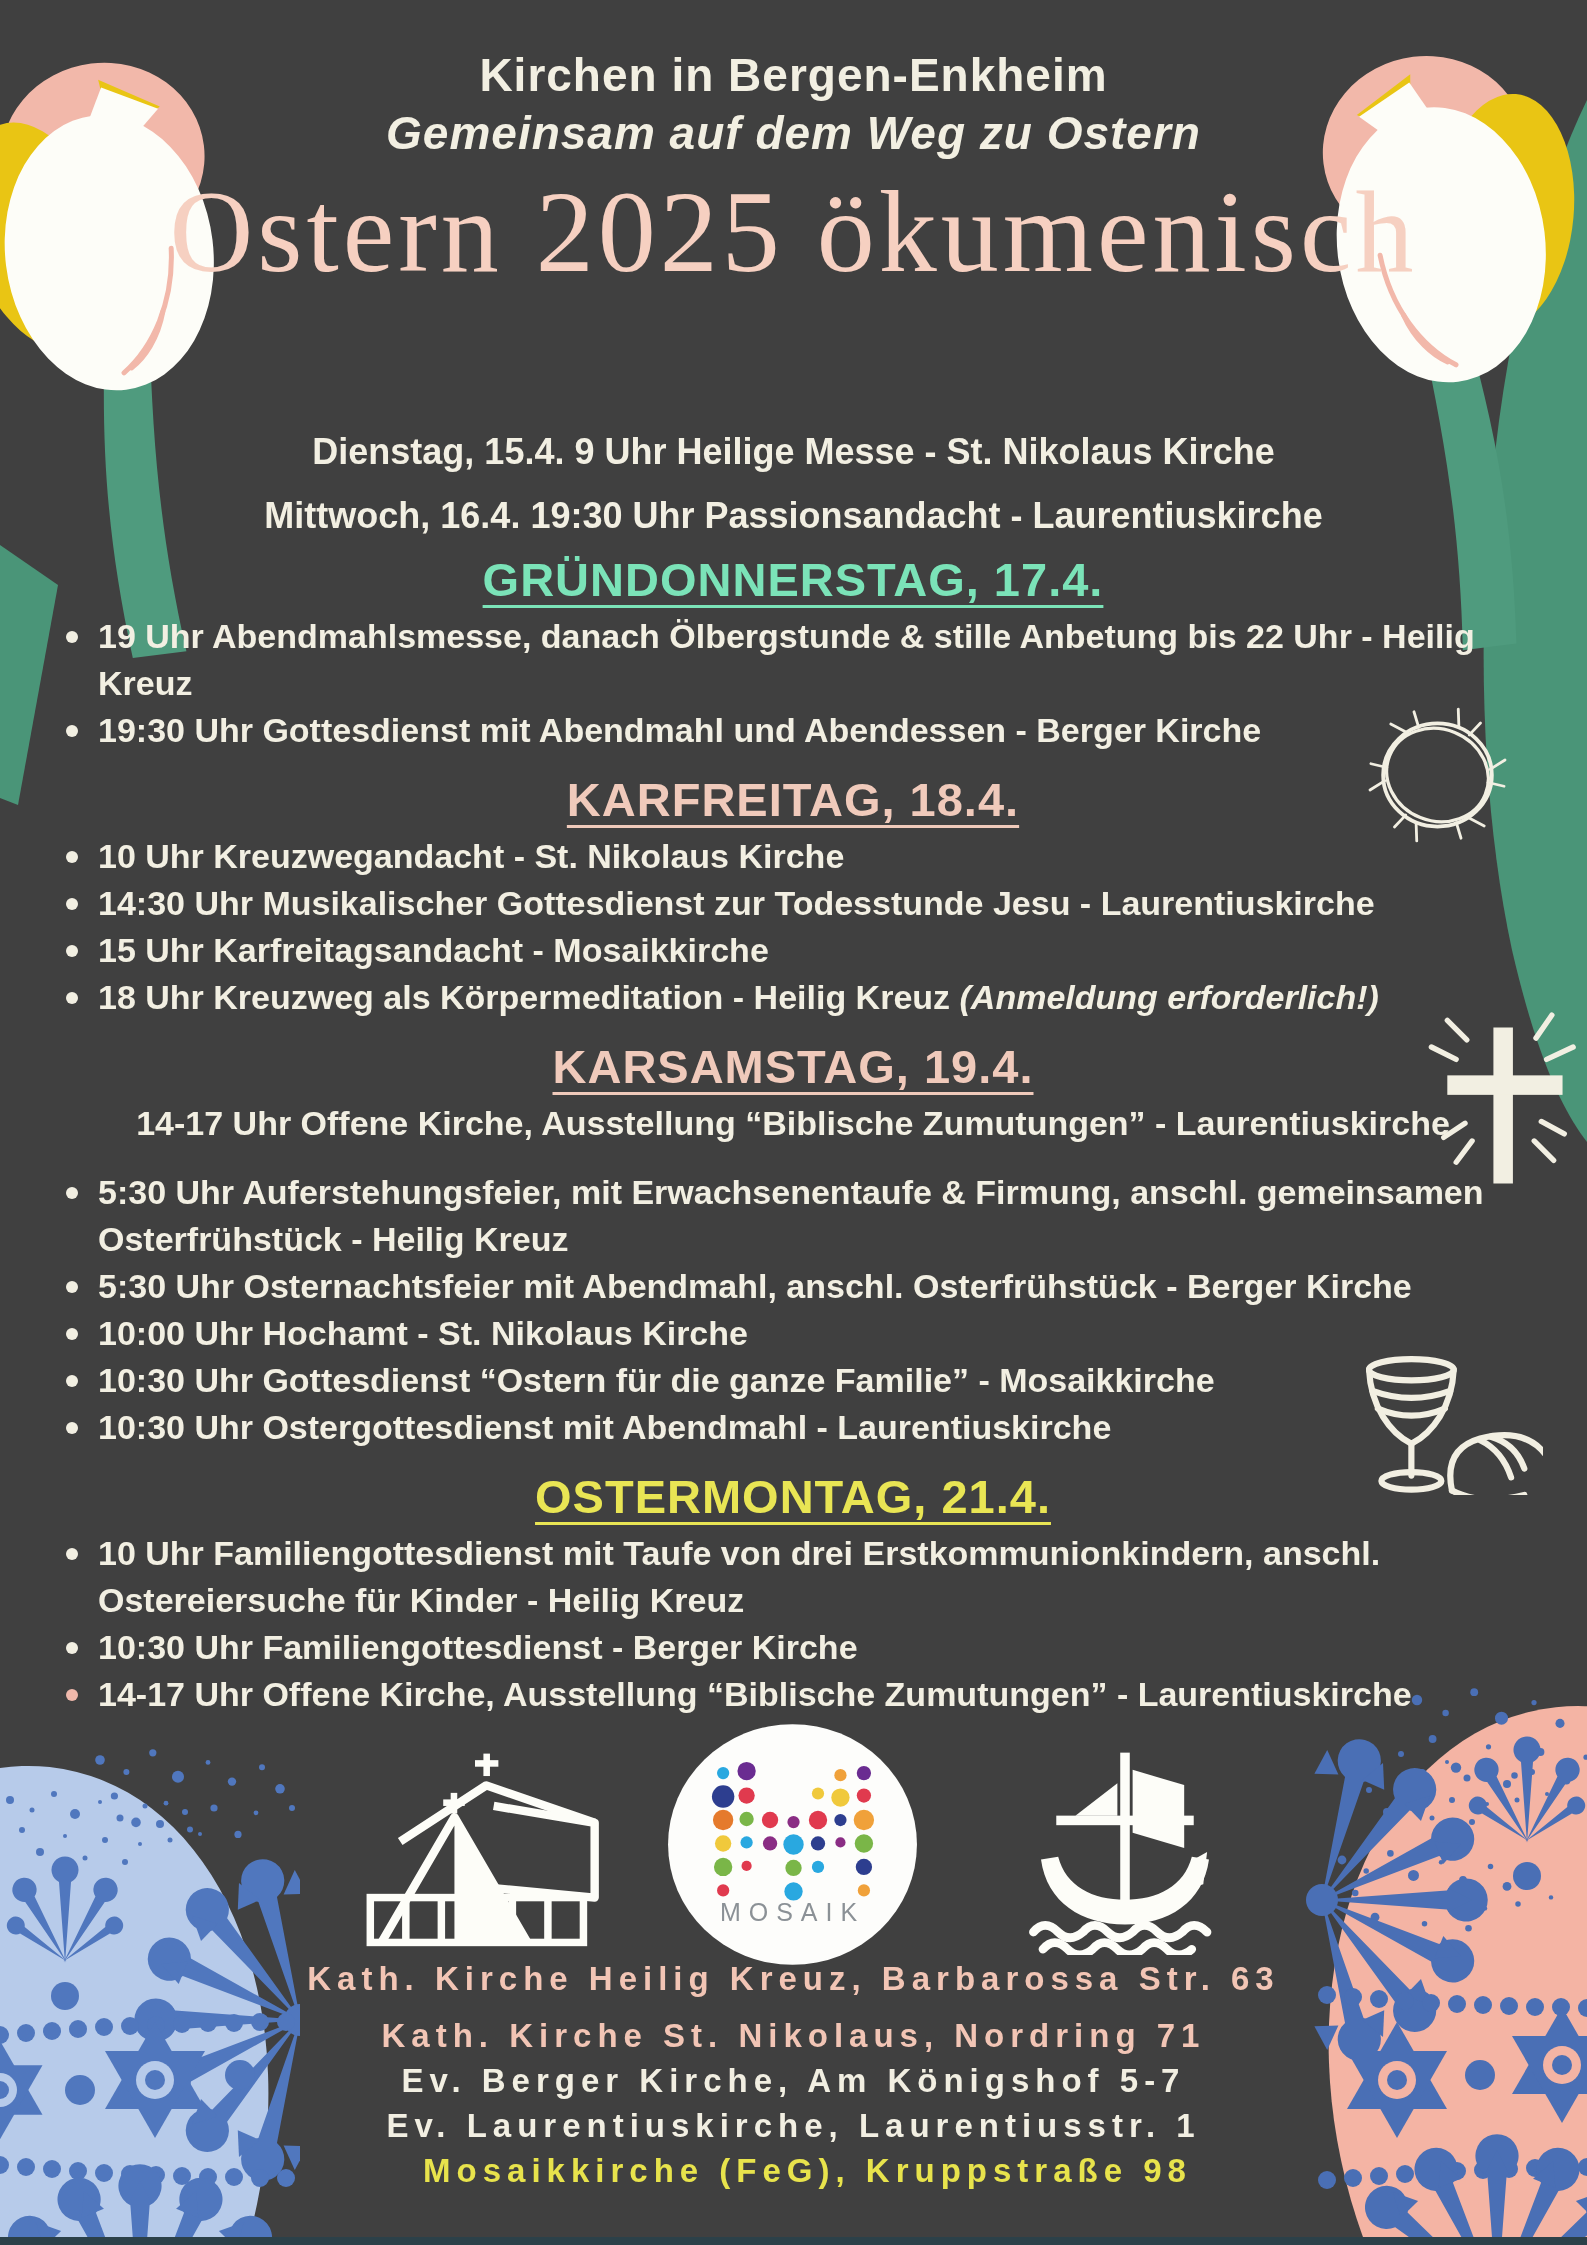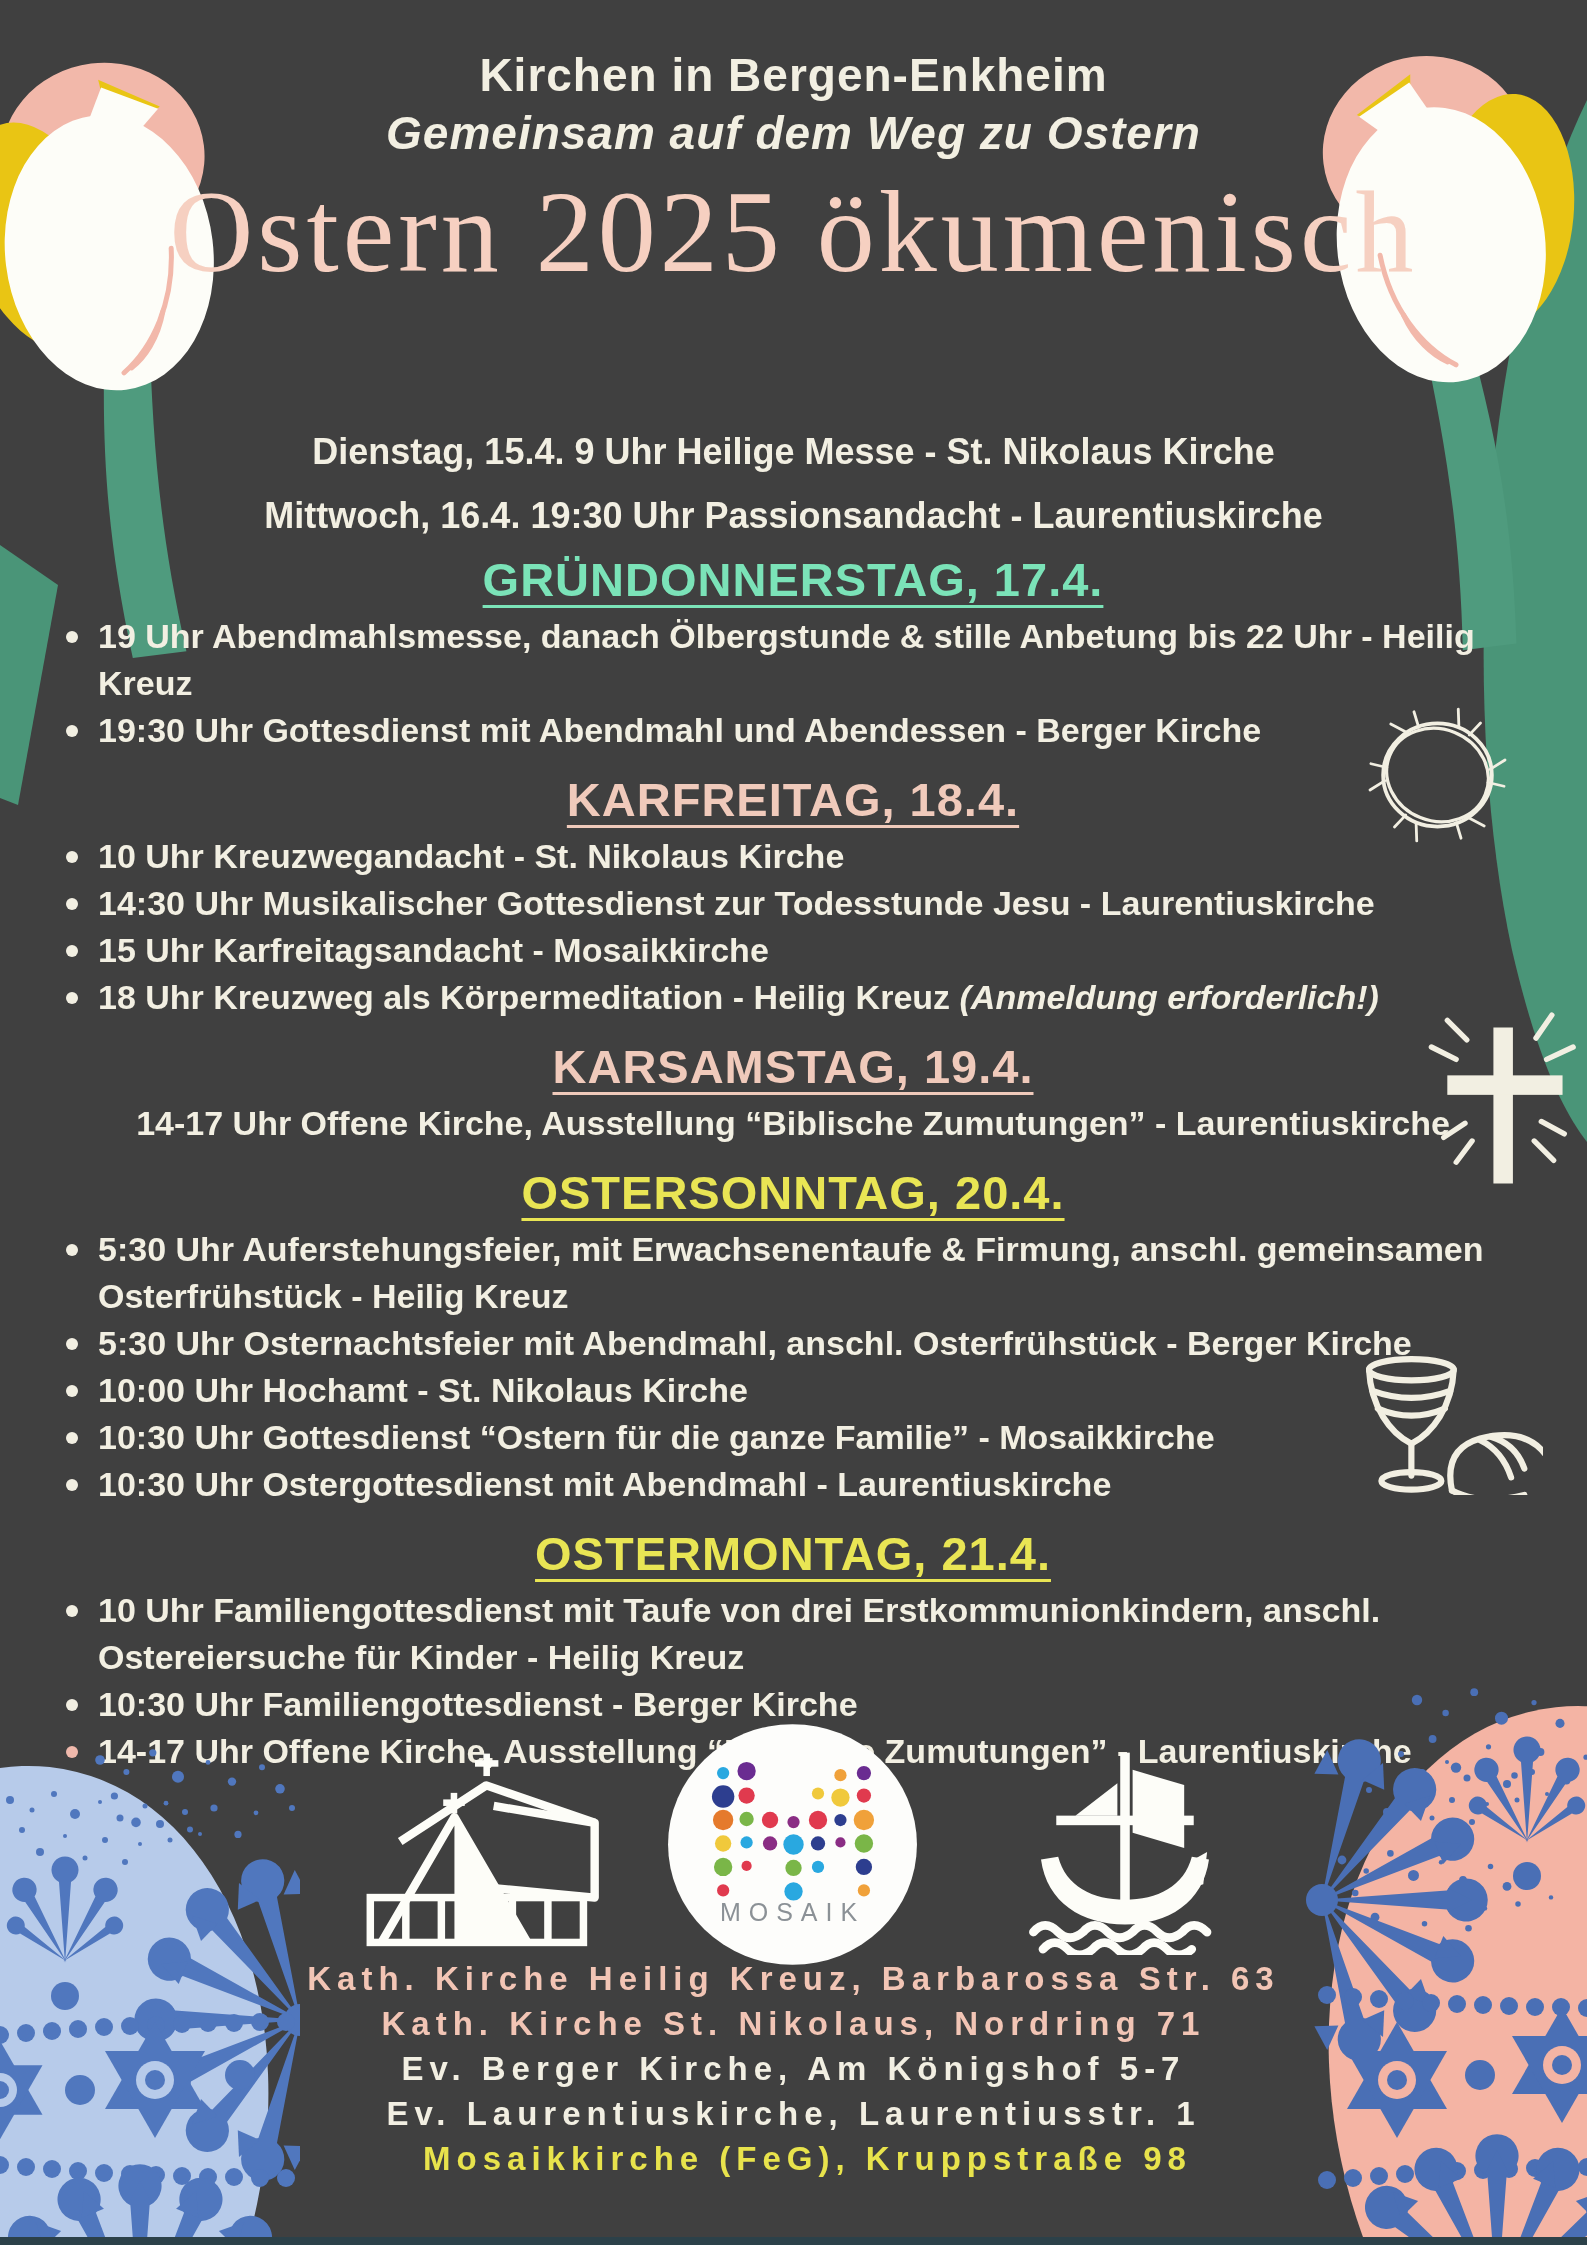--- a/index.html
+++ b/index.html
@@ -137,21 +137,20 @@
     </div>
 
     <div class="section">
       <h2 class="section-heading" style="color: rgb(240, 202, 187);">KARSAMSTAG, 19.4.</h2>
       <div class="item center">
         <span>14-17 Uhr Offene Kirche, Ausstellung “Biblische Zumutungen” - Laurentiuskirche</span>
       </div>
     </div>
 
     <div class="section">
-      <h2 class="section-heading" style="color: rgb(233, 229, 84);">OSTERSONNTAG, 20.4.</h2>
       <div class="item">
         <span class="dot"></span>
         <span>5:30 Uhr Auferstehungsfeier, mit Erwachsenentaufe &amp; Firmung, anschl. gemeinsamen Osterfrühstück - Heilig Kreuz</span>
       </div>
       <div class="item">
         <span class="dot"></span>
         <span>5:30 Uhr Osternachtsfeier mit Abendmahl, anschl. Osterfrühstück - Berger Kirche</span>
       </div>
       <div class="item">
         <span class="dot"></span>
@@ -304,21 +303,21 @@
       <polygon points="172,120 186,112 182,146 168,150"></polygon>
     </g>
     <g stroke="#FDFDF8" stroke-width="9" fill="none" stroke-linecap="round">
       <path d="M4,196 q12,-14 26,0 q12,12 26,0 q12,-14 26,0 q12,12 26,0 q12,-14 26,0 q12,12 26,0 q12,-14 26,0"></path>
       <path d="M14,214 q12,-14 26,0 q12,12 26,0 q12,-14 26,0 q12,12 26,0 q12,-14 26,0 q12,12 26,0"></path>
     </g>
   </svg>
 
   <div class="addresses">
     <div style="color: rgb(242, 197, 181);">Kath. Kirche Heilig Kreuz, Barbarossa Str. 63</div>
-    <div style="color: rgb(242, 197, 181);">Kath. Kirche St. Nikolaus, Nordring 71</div>
+    <div style="color: rgb(242, 197, 181); margin-top: 12px;">Kath. Kirche St. Nikolaus, Nordring 71</div>
     <div style="color: rgb(242, 239, 226);">Ev. Berger Kirche, Am Königshof 5-7</div>
     <div style="color: rgb(242, 239, 226);">Ev. Laurentiuskirche, Laurentiusstr. 1</div>
     <div style="color: rgb(232, 227, 76); padding-left: 28px;">Mosaikkirche (FeG), Kruppstraße 98</div>
   </div>
 
   <svg class="abs" style="left:-300px;top:1690px;" width="600" height="860" viewBox="0 0 600 860" aria-hidden="true">
     <defs>
       <path id="ray" d="M0,2 L4,-52 a9 9 0 1 0 -8,0 Z"></path>
       <g id="palm">
         <use href="#ray" transform="scale(1.5)"></use>

